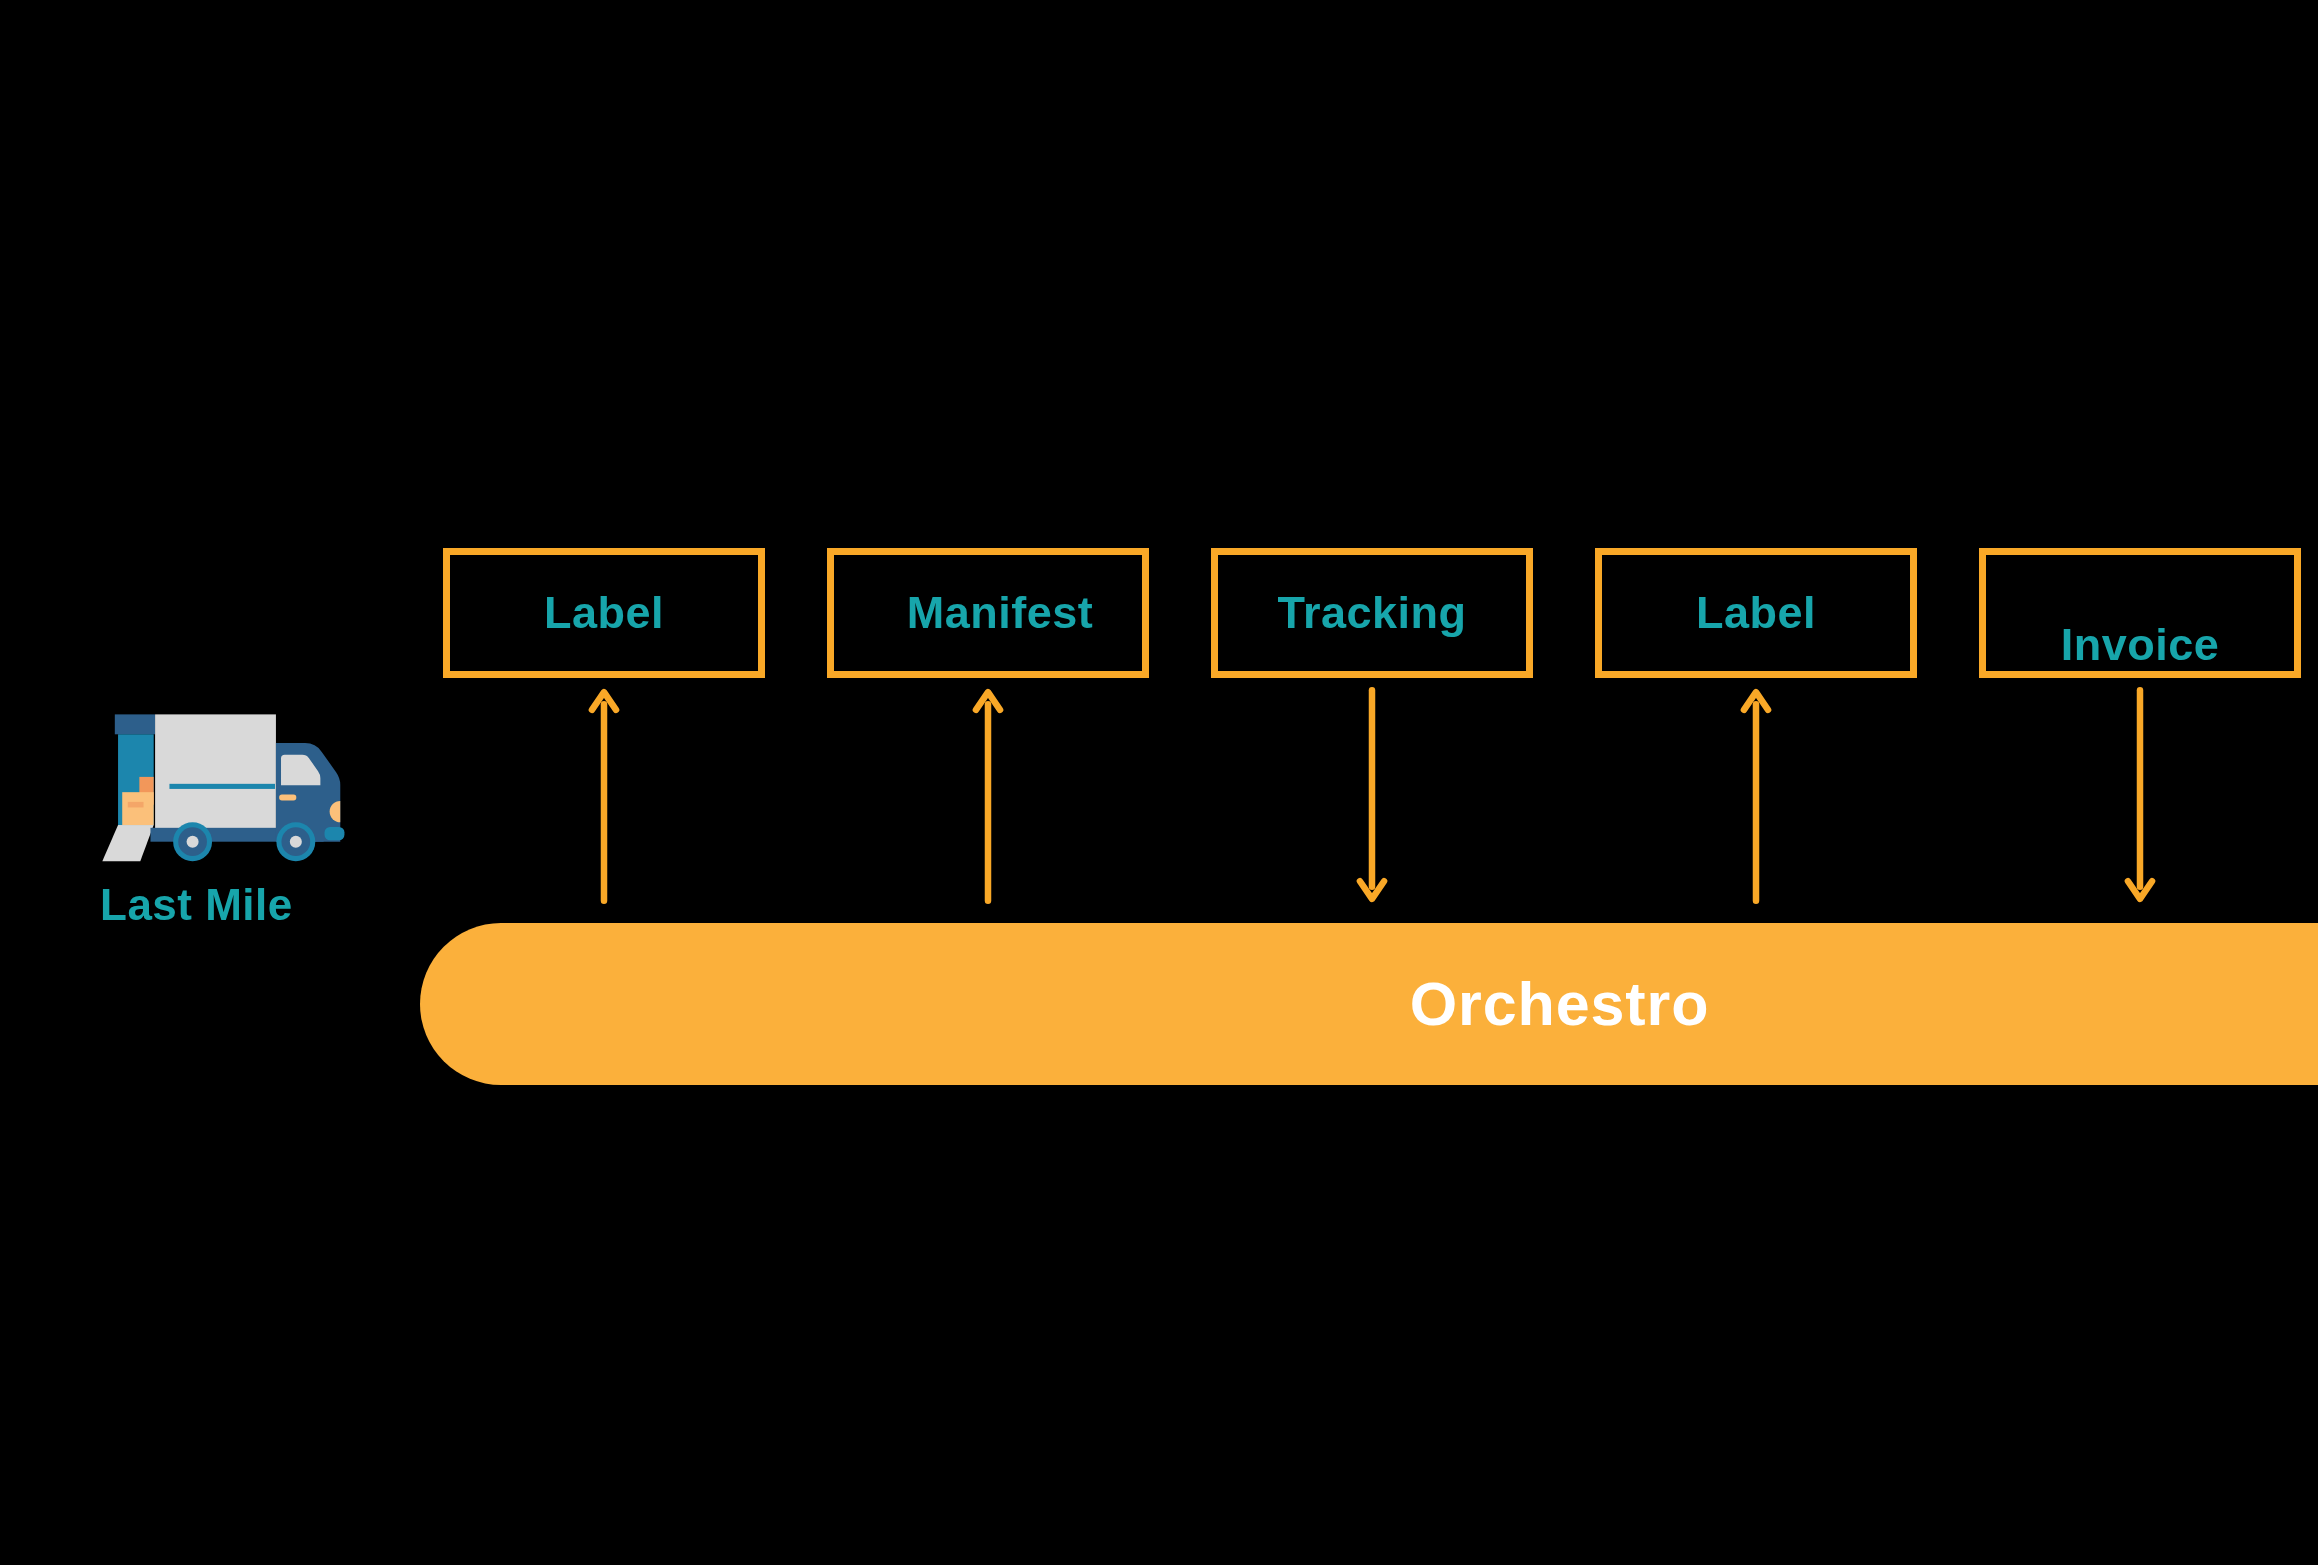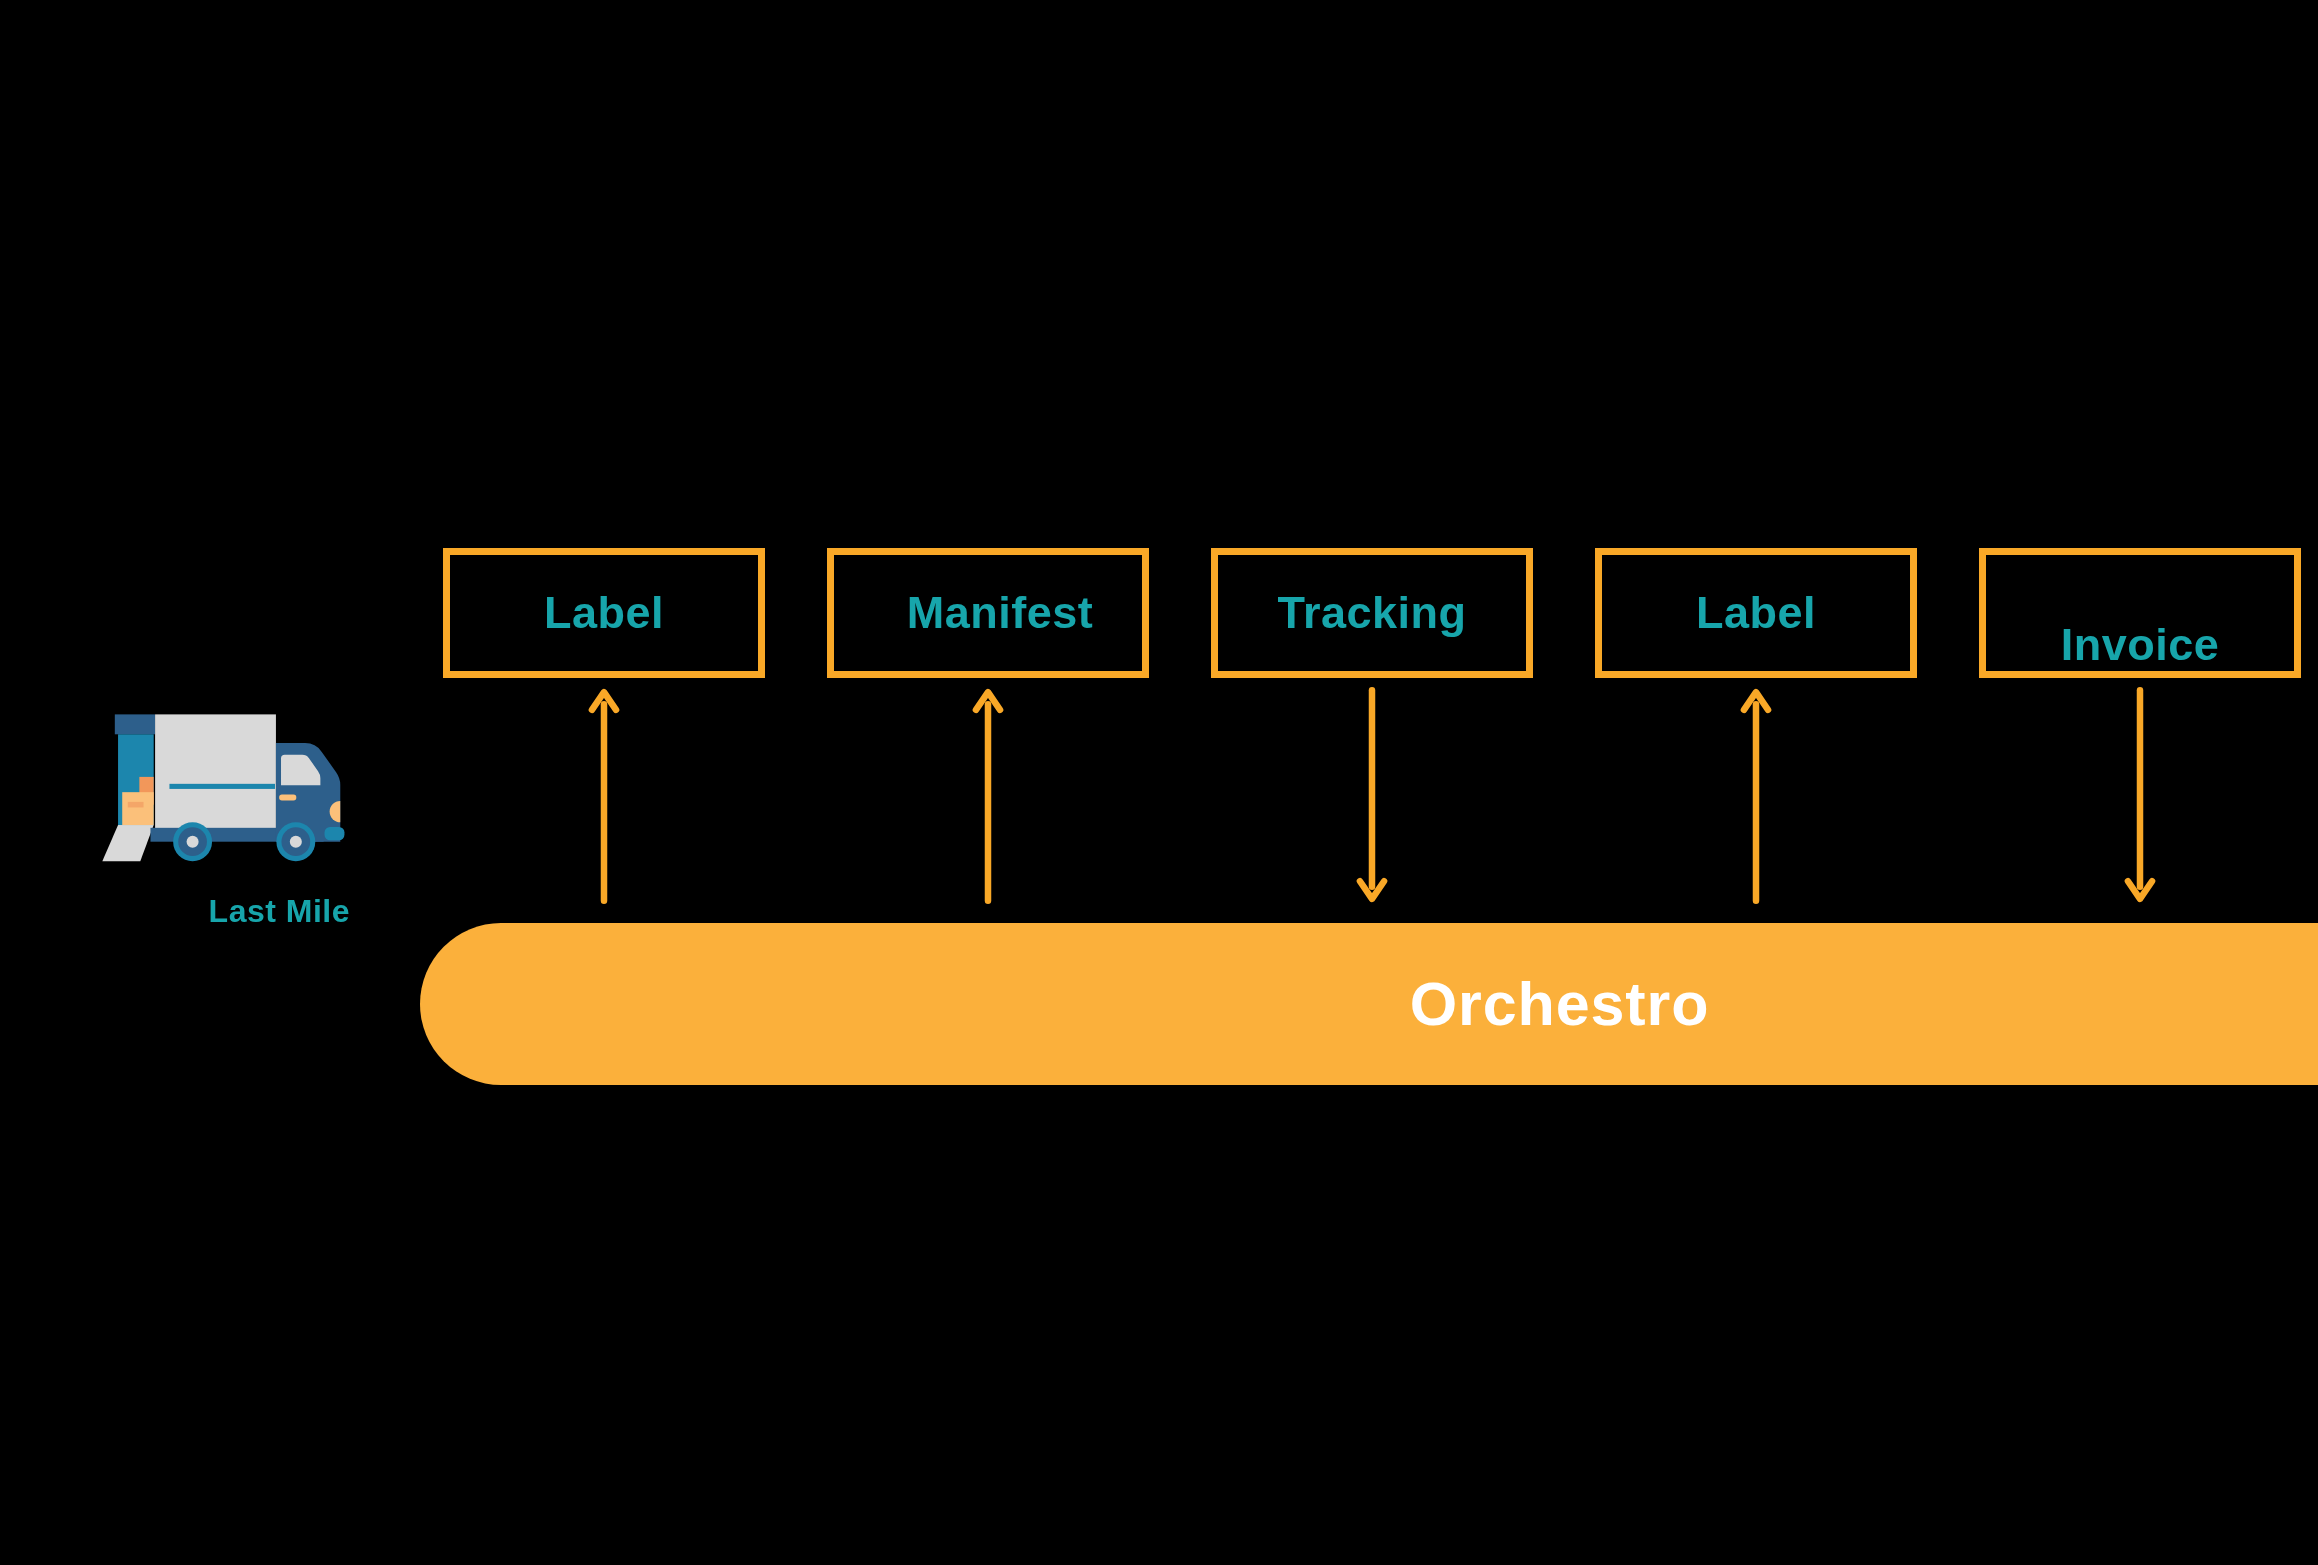--- a/index.html
+++ b/index.html
@@ -35,24 +35,24 @@
     display:flex;align-items:center;justify-content:center;
   }
   .bar .bar-label{
     color:#fff;font-size:61px;font-weight:bold;letter-spacing:0.9px;
   }
   .truck-wrap{
     position:absolute;left:100px;top:709px;width:250px;height:218px;
   }
   .truck-wrap svg{display:block;width:250px;height:158px;}
   .lastmile-label{
-    position:absolute;left:0;top:184px;width:250px;
-    text-align:right;
+    position:absolute;left:0;top:171px;width:250px;
+    text-align:left;
     color:var(--teal,#17A5AB);
-    font-size:32px;font-weight:bold;letter-spacing:0.5px;
+    font-size:44px;font-weight:bold;letter-spacing:0.5px;
   }
 </style>
 </head>
 <body>
 
 <div class="canvas">
 
   <div class="truck-wrap">
     <svg viewBox="0 0 540 340" aria-hidden="true">
 

